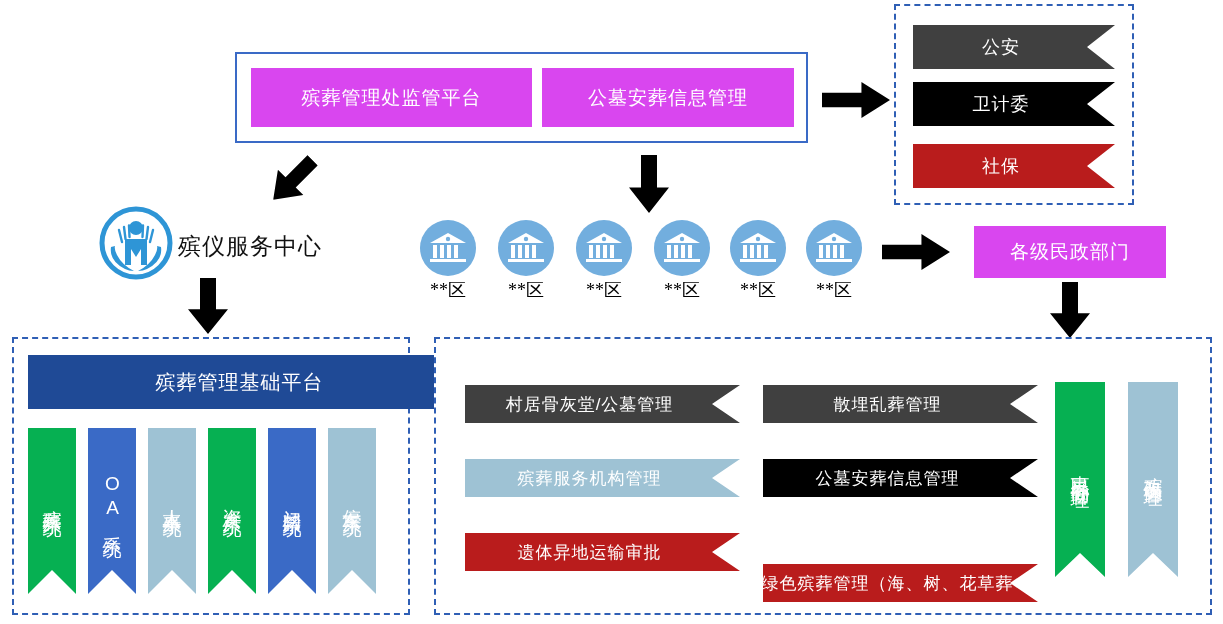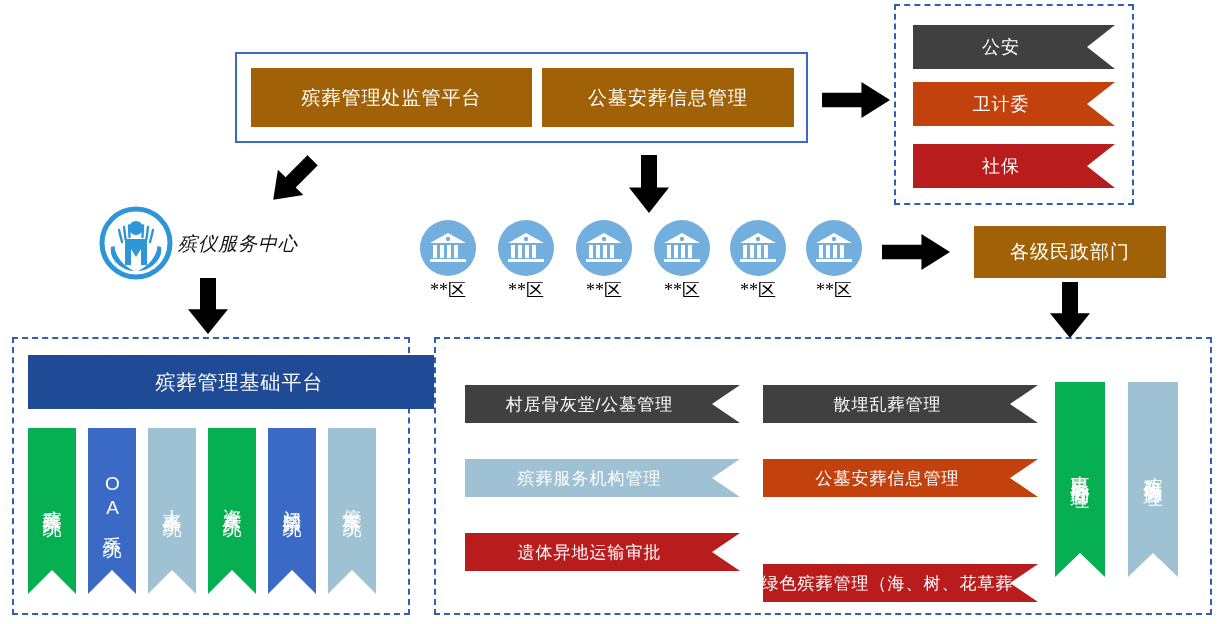--- a/index.html
+++ b/index.html
@@ -26,36 +26,36 @@
     background:#ffffff;
   }
 
   
   .rect{
     display:flex;align-items:center;justify-content:center;
     color:#ffffff;
     text-align:center;
     letter-spacing:1px;
   }
-  .rect.blue{background:#a16207;}
+  .rect.blue{background:#d946ef;}
   .rect.navy{background:#1f4a96;}
 
   
   .hrib{
     display:flex;align-items:center;justify-content:center;
     color:#ffffff;
     text-align:center;
     white-space:nowrap;
     -webkit-clip-path:polygon(0 0,100% 0,calc(100% - 28px) 50%,100% 100%,0 100%);
     clip-path:polygon(0 0,100% 0,calc(100% - 28px) 50%,100% 100%,0 100%);
     padding-right:26px;
     letter-spacing:1px;
   }
   .hrib.blue{background:#404040;}
-  .hrib.gray{background:#c2410c;}
+  .hrib.gray{background:#000000;}
   .hrib.green{background:#b91c1c;}
   .hrib.ltblue{background:#9ec2d4;}
 
   
   .vrib{
     display:flex;align-items:center;justify-content:center;
     color:#ffffff;
     text-align:center;
     writing-mode:vertical-rl;
     text-orientation:upright;
@@ -149,21 +149,21 @@
         <line x1="20" y1="24" x2="23" y2="36"></line>
         <line x1="25" y1="21" x2="26.5" y2="33"></line>
         <line x1="30" y1="19.5" x2="30.5" y2="31"></line>
         <line x1="54" y1="24" x2="51" y2="36"></line>
         <line x1="49" y1="21" x2="47.5" y2="33"></line>
         <line x1="44" y1="19.5" x2="43.5" y2="31"></line>
       </g>
     </svg>
   </div>
 
-  <div class="abs logo-text" style="left:178px;top:231px;width:170px;font-size:19px;font-style:italic;">殡仪服务中心</div>
+  <div class="abs logo-text" style="left:178px;top:231px;width:170px;font-size:23px;">殡仪服务中心</div>
 
   <div class="abs arrow-down" style="left:188px;top:278px;width:40px;height:56px;"></div>
 
   <div class="abs arrow-down" style="left:629px;top:155px;width:40px;height:58px;"></div>
 
   <div class="abs bank" style="left:420px;top:220px;width:56px;height:56px;">
     <svg width="38" height="34" viewBox="0 0 38 34">
         <polygon points="19,2 37,12 1,12" fill="#ffffff"></polygon>
         <circle cx="19" cy="8" r="2.2" fill="#72aede"></circle>
         <rect x="4" y="14" width="4" height="13" fill="#ffffff"></rect>

